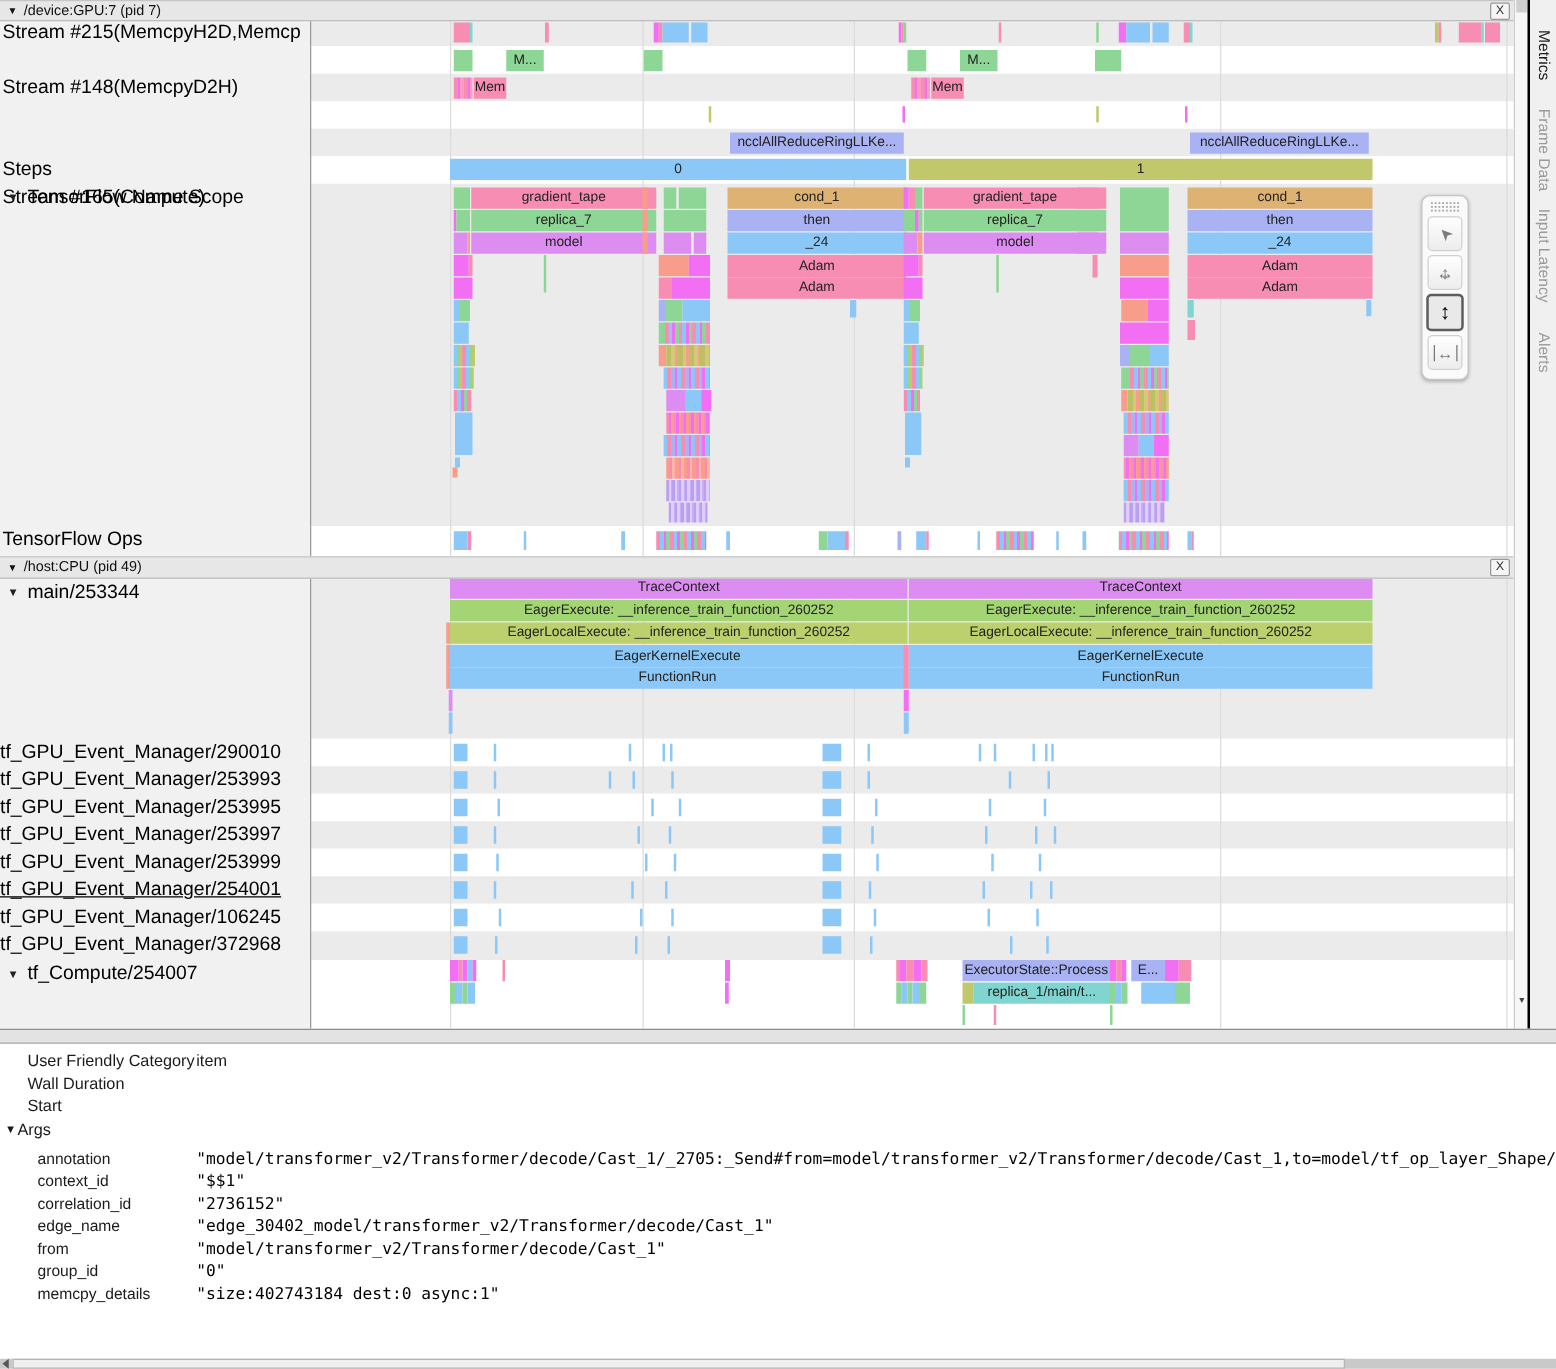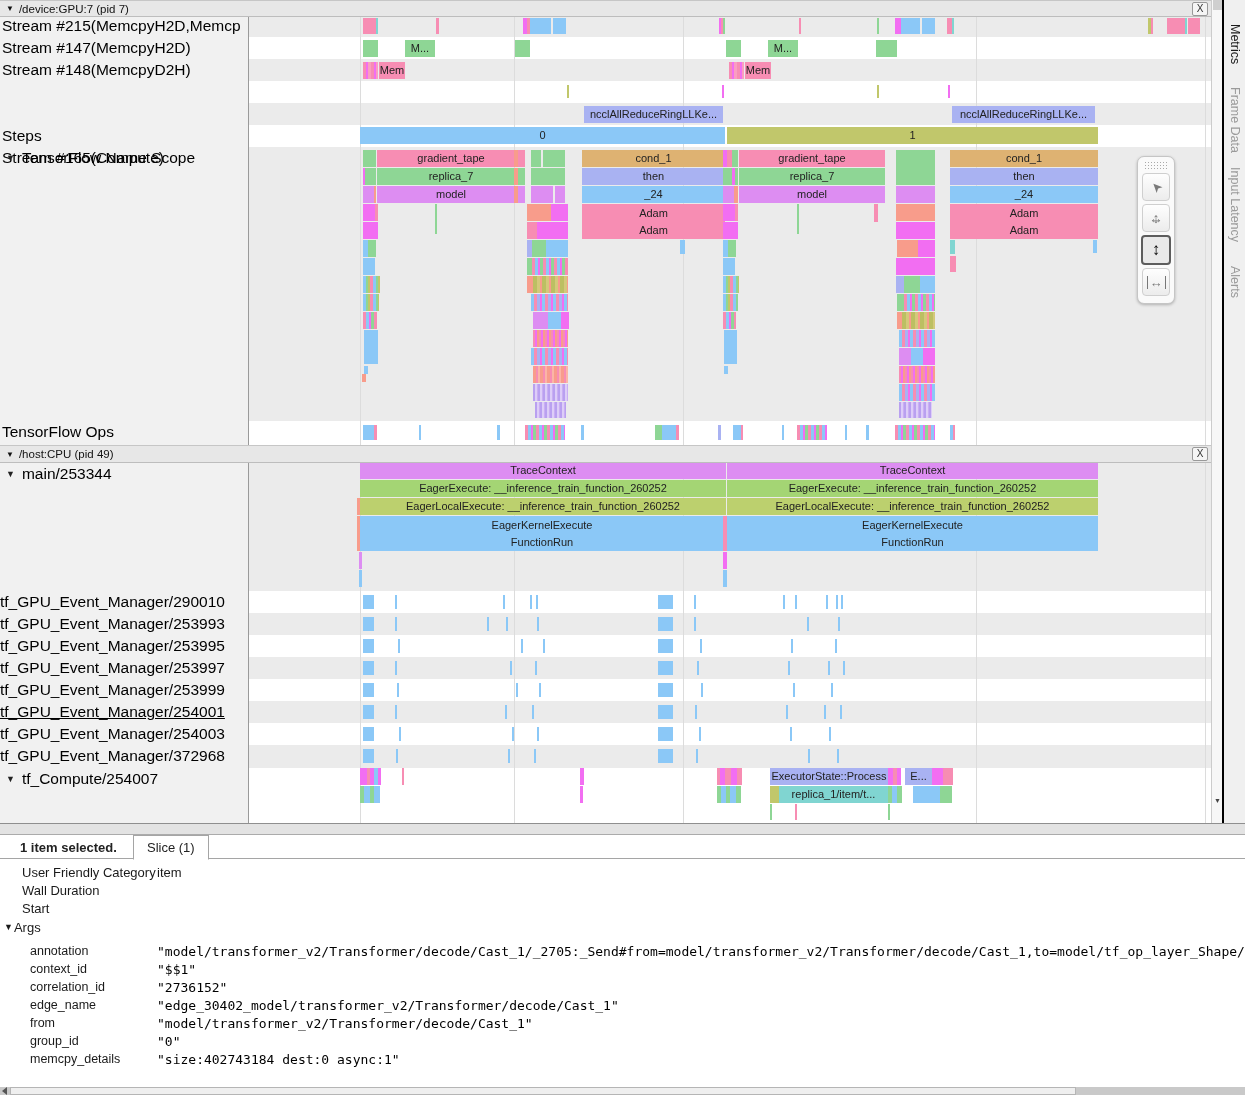--- a/index.html
+++ b/index.html
@@ -98,23 +98,20 @@
     <div class="rowbg" style="top: 768px; height: 55px; background: rgb(255, 255, 255);"></div>
     <div class="gridline" style="left: 360px;"></div>
     <div class="gridline" style="left: 514px;"></div>
     <div class="gridline" style="left: 683px;"></div>
     <div class="gridline" style="left: 976px;"></div>
     <div class="gridline" style="left: 1205px;"></div>
     <div class="labelcol"></div>
     <div class="track-label" style="top: 15px; height: 22px; padding-left: 2px;">
       <span>Stream #215(MemcpyH2D,Memcp</span>
     </div>
-    <div class="track-label" style="top: 37px; height: 22px; padding-left: 2px;">
-      <span>Stream #147(MemcpyH2D)</span>
-    </div>
     <div class="track-label" style="top: 59px; height: 22px; padding-left: 2px;">
       <span>Stream #148(MemcpyD2H)</span>
     </div>
     <div class="track-label" style="top: 103px; height: 22px; padding-left: 2px; margin-top: 44px;">
       <span>Stream #165(Compute)</span>
     </div>
     <div class="track-label" style="top: 125px; height: 22px; padding-left: 2px;">
       <span>Steps</span>
     </div>
     <div class="track-label" style="top: 147px; height: 22px; padding-left: 6px;">
@@ -140,21 +137,21 @@
     <div class="track-label" style="top: 657px; height: 22px;">
       <span>tf_GPU_Event_Manager/253997</span>
     </div>
     <div class="track-label" style="top: 679px; height: 22px;">
       <span>tf_GPU_Event_Manager/253999</span>
     </div>
     <div class="track-label" style="top: 701px; height: 22px; text-decoration: underline;">
       <span>tf_GPU_Event_Manager/254001</span>
     </div>
     <div class="track-label" style="top: 723px; height: 22px;">
-      <span>tf_GPU_Event_Manager/254003</span>
+      <span>tf_GPU_Event_Manager/106245</span>
     </div>
     <div class="track-label" style="top: 745px; height: 22px;">
       <span>tf_GPU_Event_Manager/372968</span>
     </div>
     <div class="track-label" style="top: 768px; height: 22px; padding-left: 6px;">
       <span class="tri">▼</span>
       <span>tf_Compute/254007</span>
     </div>
     <div class="sec-header" style="top: 0px; height: 15px;">
       <span class="tri">▼</span>
@@ -376,21 +373,21 @@
     <div class="blk" style="left: 364px; top: 786px; width: 6px; height: 17px; background: rgb(139, 200, 247); line-height: 17px;"></div>
     <div class="blk" style="left: 370px; top: 786px; width: 4px; height: 17px; background: rgb(142, 214, 149); line-height: 17px;"></div>
     <div class="blk" style="left: 374px; top: 786px; width: 6px; height: 17px; background: rgb(139, 200, 247); line-height: 17px;"></div>
     <div class="blk" style="left: 580px; top: 786px; width: 3px; height: 17px; background: rgb(242, 110, 242); line-height: 17px;"></div>
     <div class="blk" style="left: 717px; top: 786px; width: 4px; height: 17px; background: rgb(142, 214, 149); line-height: 17px;"></div>
     <div class="blk" style="left: 721px; top: 786px; width: 5px; height: 17px; background: rgb(139, 200, 247); line-height: 17px;"></div>
     <div class="blk" style="left: 726px; top: 786px; width: 4px; height: 17px; background: rgb(142, 214, 149); line-height: 17px;"></div>
     <div class="blk" style="left: 730px; top: 786px; width: 6px; height: 17px; background: rgb(139, 200, 247); line-height: 17px;"></div>
     <div class="blk" style="left: 736px; top: 786px; width: 5px; height: 17px; background: rgb(142, 214, 149); line-height: 17px;"></div>
     <div class="blk" style="left: 770px; top: 786px; width: 9px; height: 17px; background: rgb(193, 199, 107); line-height: 17px;"></div>
-    <div class="blk" style="left: 779px; top: 786px; width: 109px; height: 17px; background: rgb(128, 213, 209); line-height: 17px;">replica_1/item/t...</div>
+    <div class="blk" style="left: 779px; top: 786px; width: 109px; height: 17px; background: rgb(128, 213, 209); line-height: 17px;">replica_1/main/t...</div>
     <div class="blk" style="left: 888px; top: 786px; width: 4px; height: 17px; background: rgb(142, 214, 149); line-height: 17px;"></div>
     <div class="blk" style="left: 892px; top: 786px; width: 5px; height: 17px; background: rgb(139, 200, 247); line-height: 17px;"></div>
     <div class="blk" style="left: 897px; top: 786px; width: 5px; height: 17px; background: rgb(142, 214, 149); line-height: 17px;"></div>
     <div class="blk" style="left: 913px; top: 786px; width: 27px; height: 17px; background: rgb(139, 200, 247); line-height: 17px;"></div>
     <div class="blk" style="left: 940px; top: 786px; width: 12px; height: 17px; background: rgb(142, 214, 149); line-height: 17px;"></div>
     <div class="blk" style="left: 770px; top: 804px; width: 2px; height: 16px; background: rgb(142, 214, 149); line-height: 16px;"></div>
     <div class="blk" style="left: 795px; top: 804px; width: 2px; height: 16px; background: rgb(247, 141, 179); line-height: 16px;"></div>
     <div class="blk" style="left: 888px; top: 804px; width: 2px; height: 16px; background: rgb(142, 214, 149); line-height: 16px;"></div>
     <div class="blk" style="left: 363px; top: 595px; width: 11px; height: 14px; background: rgb(139, 200, 247);"></div>
     <div class="blk" style="left: 395px; top: 595px; width: 2px; height: 14px; background: rgb(139, 200, 247);"></div>
@@ -492,24 +489,20 @@
     <span class="vzoom-glyph">↕</span>
   </div>
   <div class="pal-btn">
     <span class="hzoom-glyph">↔</span>
   </div>
 </div>
 
 <div id="separator"></div>
 
 <div id="details">
-  <div id="tabbar">
-    <span id="selcount">1 item selected.</span>
-    <span id="slicetab">Slice (1)</span>
-  </div>
   <div id="fieldrows">
       <div class="drow">
         <span class="dlabel">User Friendly Category</span>
         <span class="dvalue">item</span>
       </div>
       <div class="drow">
         <span class="dlabel">Wall Duration</span>
         <span class="dvalue"></span>
       </div>
       <div class="drow">

